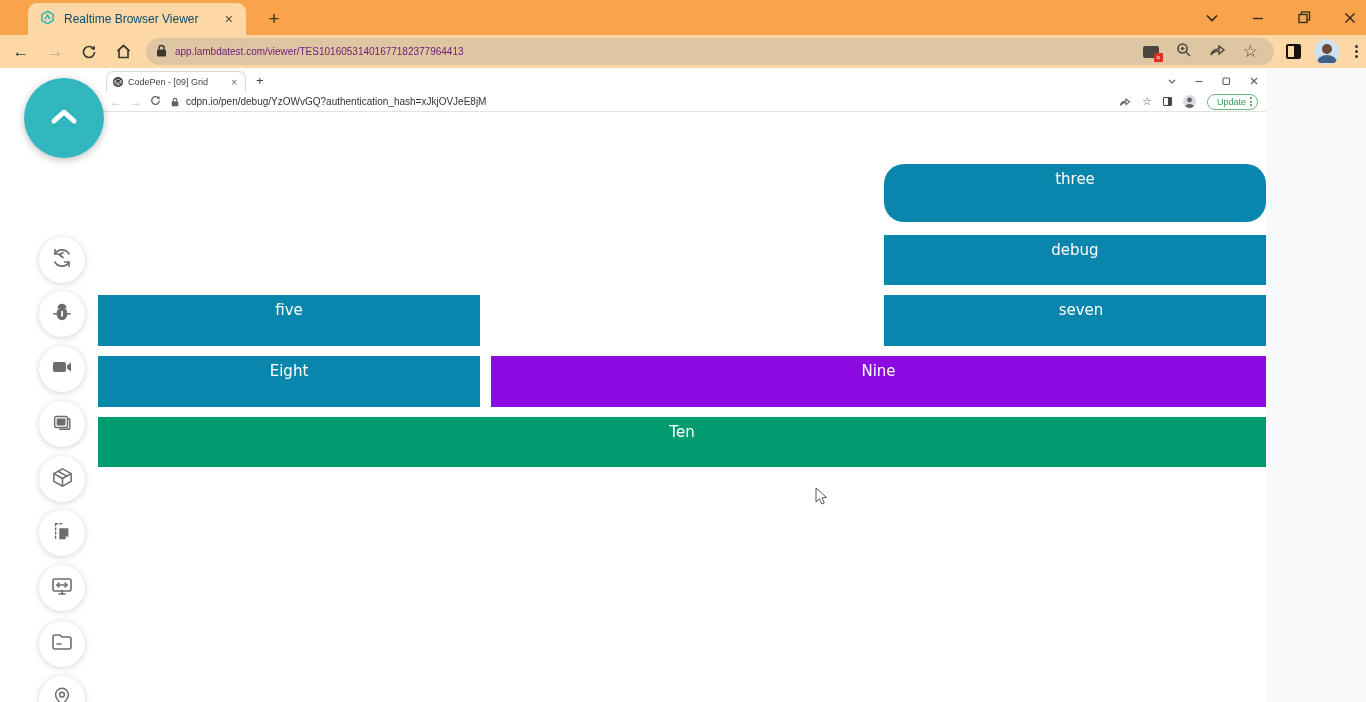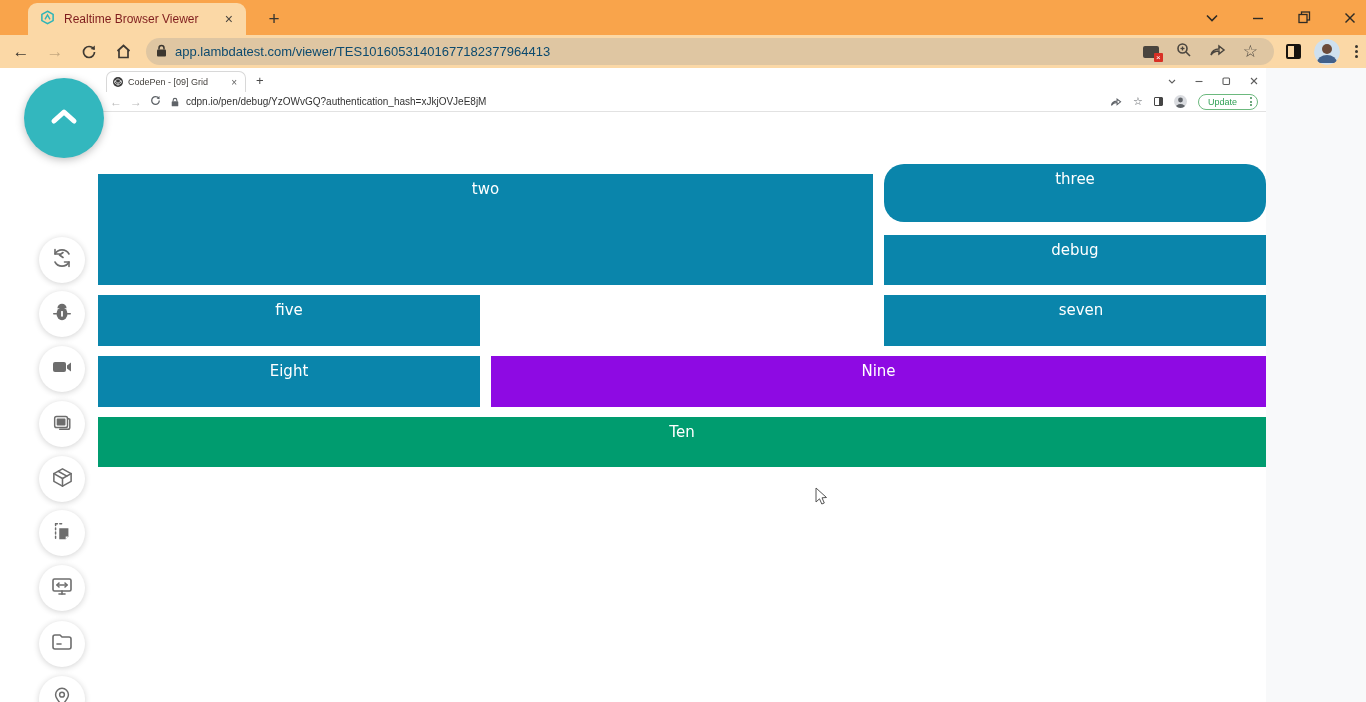--- a/index.html
+++ b/index.html
@@ -3,36 +3,36 @@
 <meta charset="utf-8">
 <style>
   * { margin:0; padding:0; box-sizing:border-box; }
   html,body { width:1366px; height:702px; overflow:hidden; font-family:"Liberation Sans", sans-serif; background:#fff; }
   .screen { position:relative; width:1366px; height:702px; }
 
   
   .o-titlebar { position:absolute; left:0; top:0; width:1366px; height:35px; background:#F9A44B; }
   .o-tab { position:absolute; left:28px; top:3px; width:218px; height:32px; background:#FBD8A6;
            border-radius:9px 9px 0 0; display:flex; align-items:center; padding:0 10px 0 12px; }
-  .o-tab-title { flex:1; font-size:12px; color:#7f1d1d; white-space:nowrap; overflow:hidden; margin-left:9px; }
+  .o-tab-title { flex:1; font-size:12px; color:#0c4a6e; white-space:nowrap; overflow:hidden; margin-left:9px; }
   .o-tab-close { font-size:14px; color:#4a453e; padding:0 3px; }
   .o-newtab { position:absolute; left:262px; top:7px; width:24px; height:24px; font-size:19px; color:#3a3630;
               display:flex; align-items:center; justify-content:center; }
   .o-wincontrols { position:absolute; right:8px; top:0; height:35px; display:flex; align-items:center; gap:30px; }
   .o-wincontrols .wbtn { width:16px; height:16px; display:flex; align-items:center; justify-content:center; color:#2f2b25; }
 
   
   .o-toolbar { position:absolute; left:0; top:35px; width:1366px; height:33px; background:#FBD8A6;
                display:flex; align-items:center; }
   .nav-ic { width:26px; height:26px; display:flex; align-items:center; justify-content:center;
             font-size:17px; color:#3f3a33; margin-left:8px; }
   .nav-ic.disabled { color:#c5a87f; }
   .o-urlbar { position:relative; margin-left:10px; width:1128px; height:27px; background:#DFC6A2; border-radius:14px;
               display:flex; align-items:center; padding:0 10px; }
-  .o-url { font-size:13px; color:#0c4a6e; margin-left:8px; flex:1; white-space:nowrap; overflow:hidden; }
+  .o-url { font-size:10px; color:#701a75; margin-left:8px; flex:1; white-space:nowrap; overflow:hidden; }
   .pill-icons { display:flex; align-items:center; gap:17px; margin-right:6px; }
   .o-right { display:flex; align-items:center; gap:13px; margin-left:12px; }
   .capture-ic { position:relative; width:16px; height:12px; background:#4a453e; border-radius:2px; }
   .capture-ic::after { content:"×"; position:absolute; right:-4px; bottom:-4px; width:9px; height:9px; background:#D93025;
                        color:#fff; font-size:8px; line-height:9px; text-align:center; border-radius:1px; }
   .star-ic { font-size:17px; color:#4a453e; }
   .panel-ic { width:15px; height:15px; border:2px solid #17130e; border-radius:2px; position:relative; }
   .panel-ic::after { content:""; position:absolute; right:-1px; top:-1px; width:6px; height:13px; background:#17130e; }
   .avatar-outer { width:26px; height:26px; border-radius:50%; overflow:hidden; }
   .kebab { display:flex; flex-direction:column; gap:2px; padding:2px; margin-right:4px; }
@@ -63,21 +63,21 @@
   .i-toolbar { position:relative; width:100%; height:20px; display:flex; align-items:center; border-bottom:1px solid #e2e2e2; }
   .i-nav { font-size:12px; margin-left:12px; color:#b9b9b9; }
   .i-nav.on { color:#5f6368; }
   .i-url { font-size:10px; color:#333; margin-left:7px; flex:1; white-space:nowrap; overflow:hidden; }
   .i-right { display:flex; align-items:center; gap:11px; margin-right:8px; }
   .i-star { font-size:11px; color:#5f6368; }
   .i-panel { width:9px; height:9px; border:1.4px solid #454545; border-radius:1px; position:relative; }
   .i-panel::after { content:""; position:absolute; right:-0.5px; top:-0.5px; width:3px; height:8px; background:#454545; }
   .i-avatar { width:13px; height:13px; border-radius:50%; background:#dadce0; display:flex; align-items:flex-end; justify-content:center; overflow:hidden; }
   .update-btn { height:16px; border:1px solid #6cb97e; border-radius:9px; display:flex; align-items:center;
-                padding:0 5px 0 9px; gap:13px; }
+                padding:0 5px 0 9px; gap:4px; }
   .update-label { font-size:9px; color:#2e9e53; }
   .mini-kebab { display:flex; flex-direction:column; gap:1.5px; }
   .mini-kebab i { width:2px; height:2px; border-radius:50%; background:#3c8a52; }
 
   
   .grid-area { position:absolute; left:0; top:42px; width:1168px; height:590px; background:#fff; }
   .gbox { position:absolute; color:#fff; text-align:center; font-family:"DejaVu Sans", sans-serif; font-size:15px; padding-top:6px; }
   .pos-one   { left:0;     top:0;     width:1168px; height:50px; }
   .pos-two   { left:0;     top:62px;  width:775px;  height:111px; }
   .pos-three { left:786px; top:52px;  width:382px;  height:58px;border-radius:20px; }
@@ -267,21 +267,20 @@
             <span class="mini-kebab">
                 <i></i>
                 <i></i>
                 <i></i>
               </span>
           </span>
         </div>
       </div>
 
       <div class="grid-area">
-        <div class="gbox pos-two" style="background: rgb(10, 133, 171);"><span>two</span></div>
         <div class="gbox pos-three" style="background: rgb(10, 133, 171);"><span>three</span></div>
         <div class="gbox pos-four" style="background: rgb(10, 133, 171);"><span>debug</span></div>
         <div class="gbox pos-five" style="background: rgb(10, 133, 171);"><span>five</span></div>
         <div class="gbox pos-seven" style="background: rgb(10, 133, 171);"><span>seven</span></div>
         <div class="gbox pos-eight" style="background: rgb(10, 133, 171);"><span>Eight</span></div>
         <div class="gbox pos-nine" style="background: rgb(142, 10, 227);"><span>Nine</span></div>
         <div class="gbox pos-ten" style="background: rgb(0, 156, 111);"><span>Ten</span></div>
       </div>
     </div>
 

